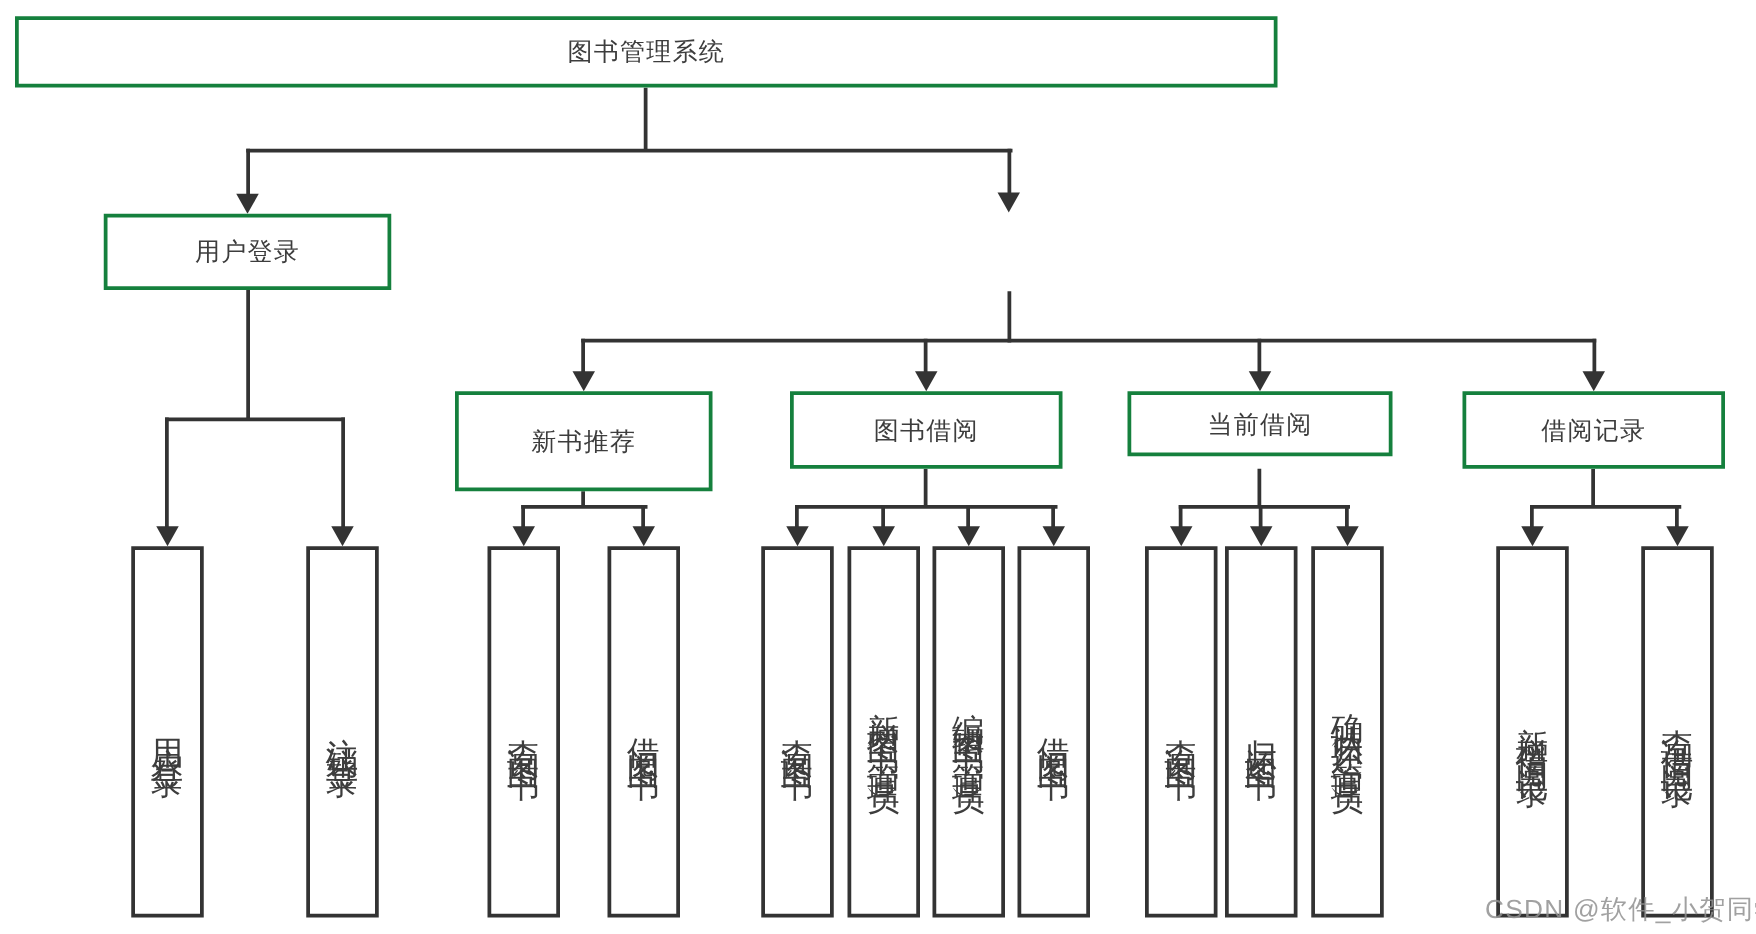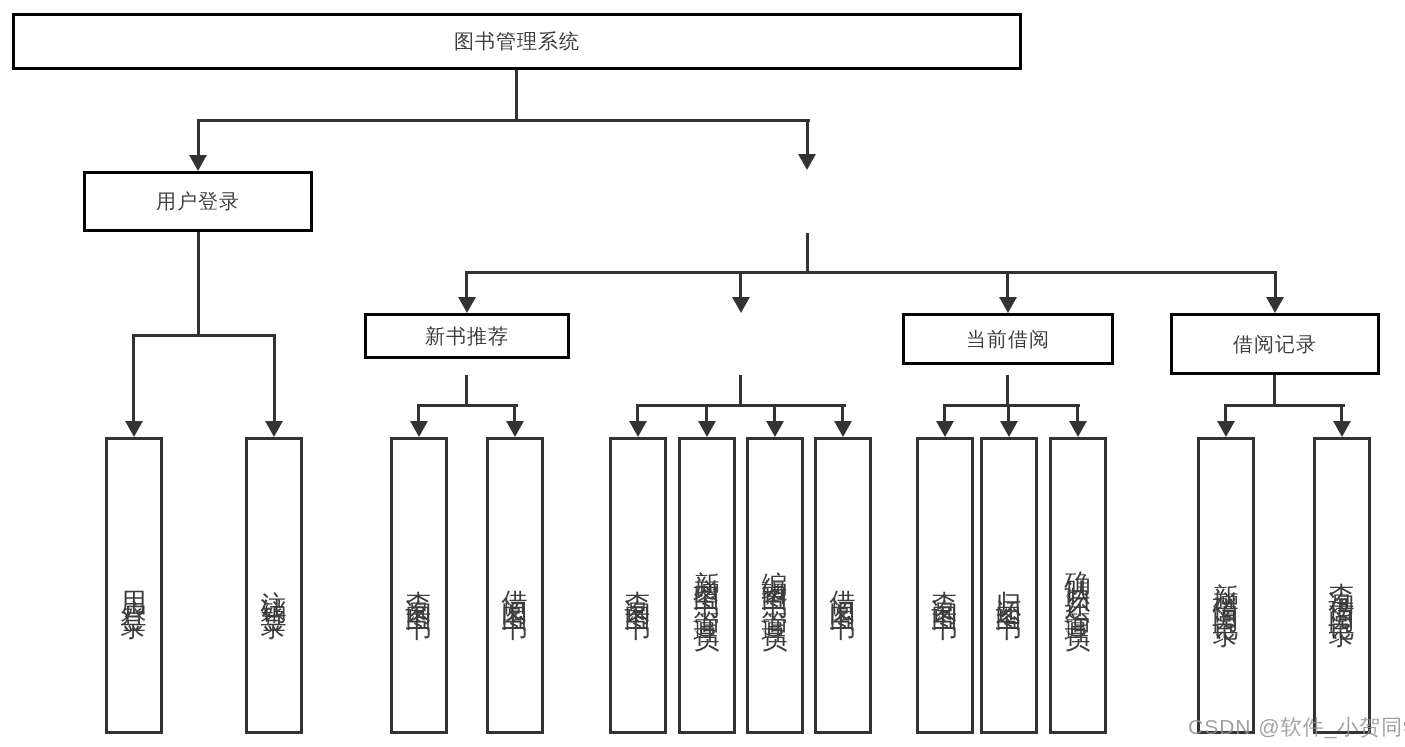--- a/index.html
+++ b/index.html
@@ -7,21 +7,21 @@
     position: relative;
     width: 1405px;
     height: 747px;
     background: #ffffff;
     font-family: "Liberation Sans", sans-serif;
     overflow: hidden;
   }
   .node {
     position: absolute;
     background: #ffffff;
-    border: 3px solid #000000;
+    border: 3px solid #15803d;
     box-sizing: border-box;
     display: flex;
     align-items: center;
     justify-content: center;
     font-size: 20px;
     color: #3d3d3d;
     letter-spacing: 1px;
     z-index: 2;
   }
   .leaf {
@@ -85,24 +85,27 @@
 
   <div class="node" style="left:12px; top:13px; width:1010px; height:57px;">
     <span>图书管理系统</span>
   </div>
 
   <div class="node" style="left:83px; top:171px; width:230px; height:61px;">
     <span>用户登录</span>
   </div>
 
 
-  <div class="node" style="left:364px; top:313px; width:206px; height:46px;">
+  <div class="node" style="left:364px; top:313px; width:206px; height:80px;">
     <span>新书推荐</span>
   </div>
 
+  <div class="node" style="left:632px; top:313px; width:218px; height:62px;">
+    <span>图书借阅</span>
+  </div>
 
   <div class="node" style="left:902px; top:313px; width:212px; height:52px;">
     <span>当前借阅</span>
   </div>
 
   <div class="node" style="left:1170px; top:313px; width:210px; height:62px;">
     <span>借阅记录</span>
   </div>
 
   <div class="leaf" style="left:105px;">

